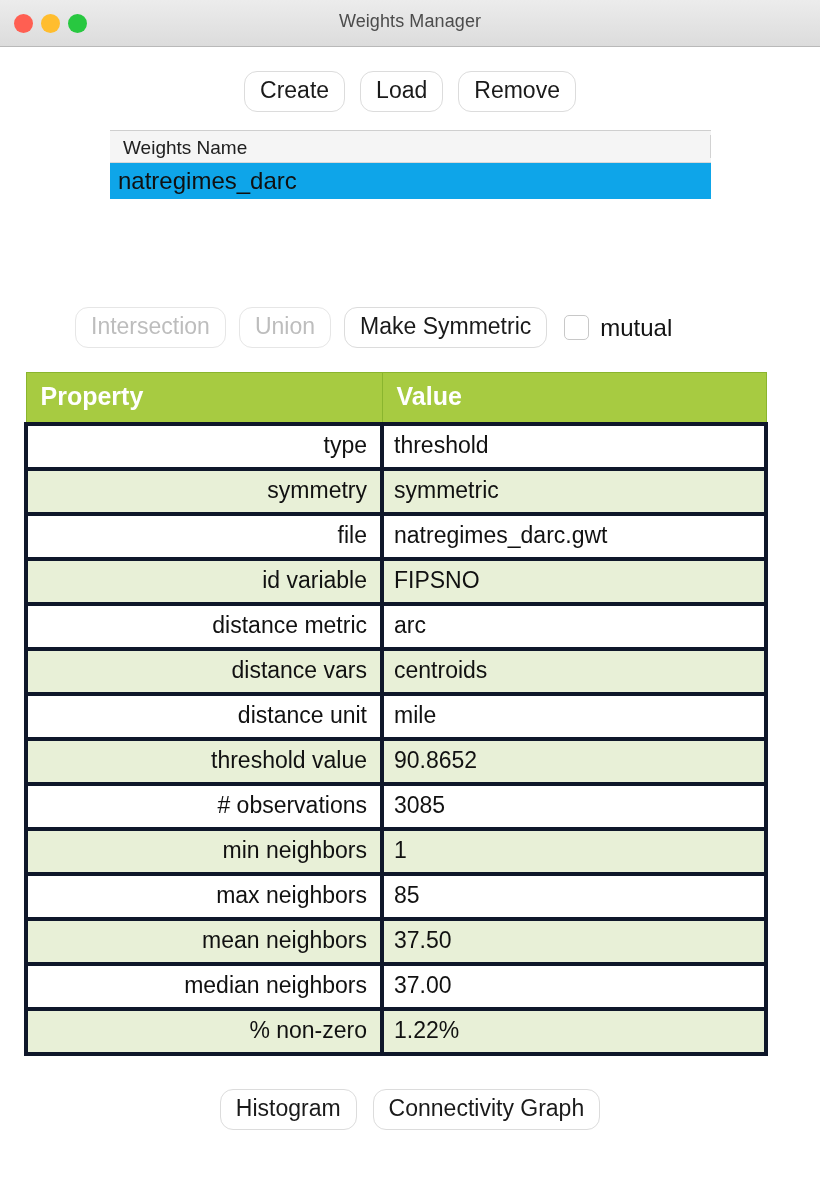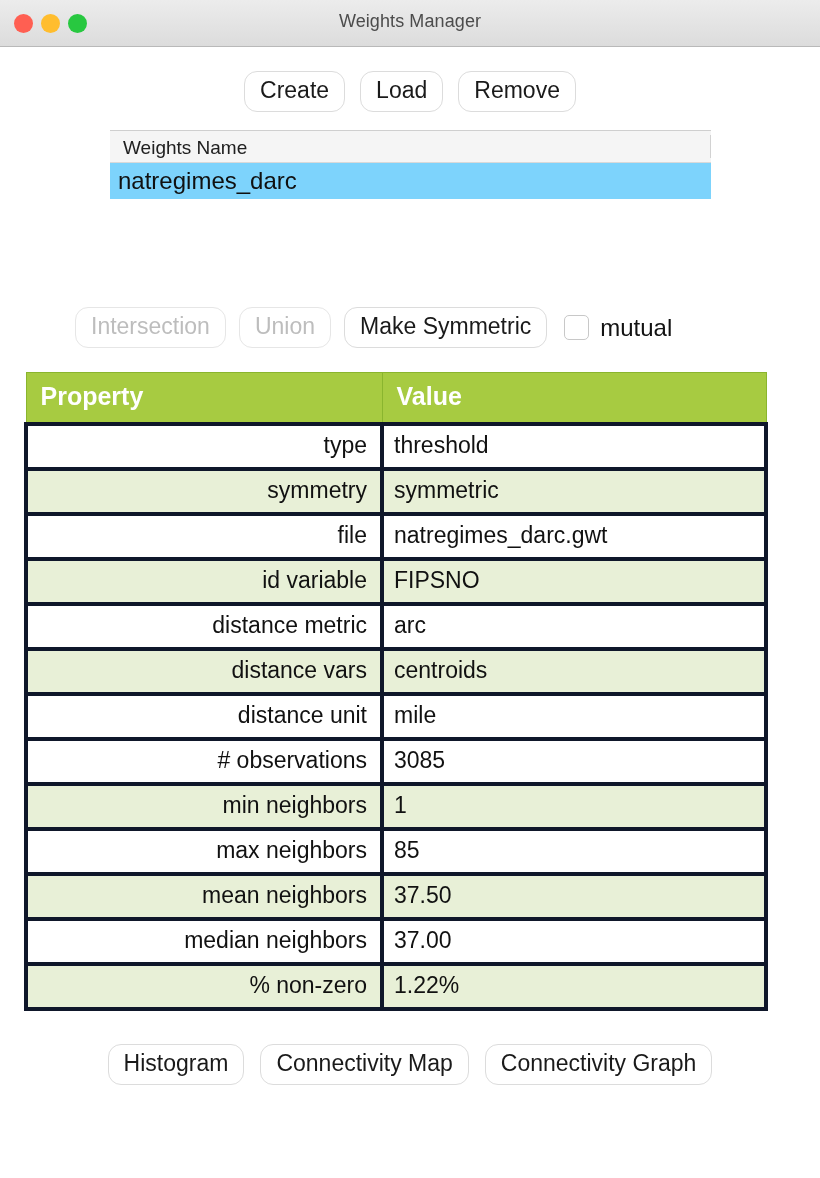--- a/index.html
+++ b/index.html
@@ -97,21 +97,21 @@
   .list-header-divider {
     position: absolute;
     right: 0;
     top: 4px;
     bottom: 4px;
     width: 1px;
     background: #d2d2d2;
   }
   .list-row {
     height: 36px;
-    background: #7dd3fc;
+    background: #0ea5e9;
     display: flex;
     align-items: center;
     padding-left: 8px;
     box-sizing: border-box;
     font-size: 24px;
     color: #101010;
   }
 
   
   .toolbar-mid {
@@ -248,20 +248,24 @@
         <td class="value">arc</td>
       </tr>
       <tr class="even">
         <td class="key">distance vars</td>
         <td class="value">centroids</td>
       </tr>
       <tr class="odd">
         <td class="key">distance unit</td>
         <td class="value">mile</td>
       </tr>
+      <tr class="even">
+        <td class="key">threshold value</td>
+        <td class="value">90.8652</td>
+      </tr>
       <tr class="odd">
         <td class="key"># observations</td>
         <td class="value">3085</td>
       </tr>
       <tr class="even">
         <td class="key">min neighbors</td>
         <td class="value">1</td>
       </tr>
       <tr class="odd">
         <td class="key">max neighbors</td>
@@ -277,15 +281,14 @@
       </tr>
       <tr class="even">
         <td class="key">% non-zero</td>
         <td class="value">1.22%</td>
       </tr>
     </tbody>
 </table>
 
 <div class="toolbar-bottom">
   <button class="btn">Histogram</button>
-  <button class="btn">Connectivity Map</button>
   <button class="btn">Connectivity Graph</button>
 </div>
 
 </body></html>

